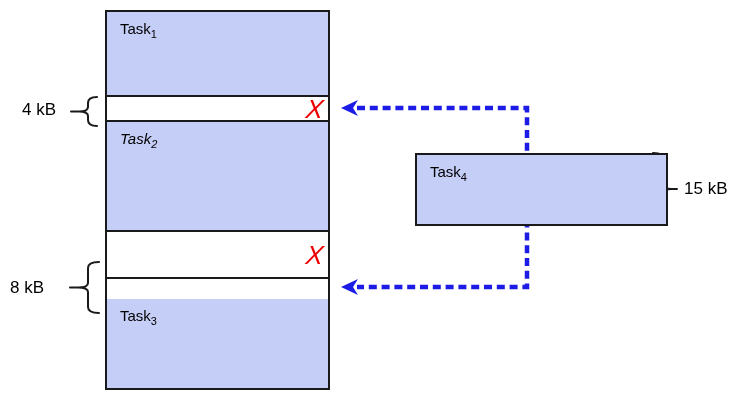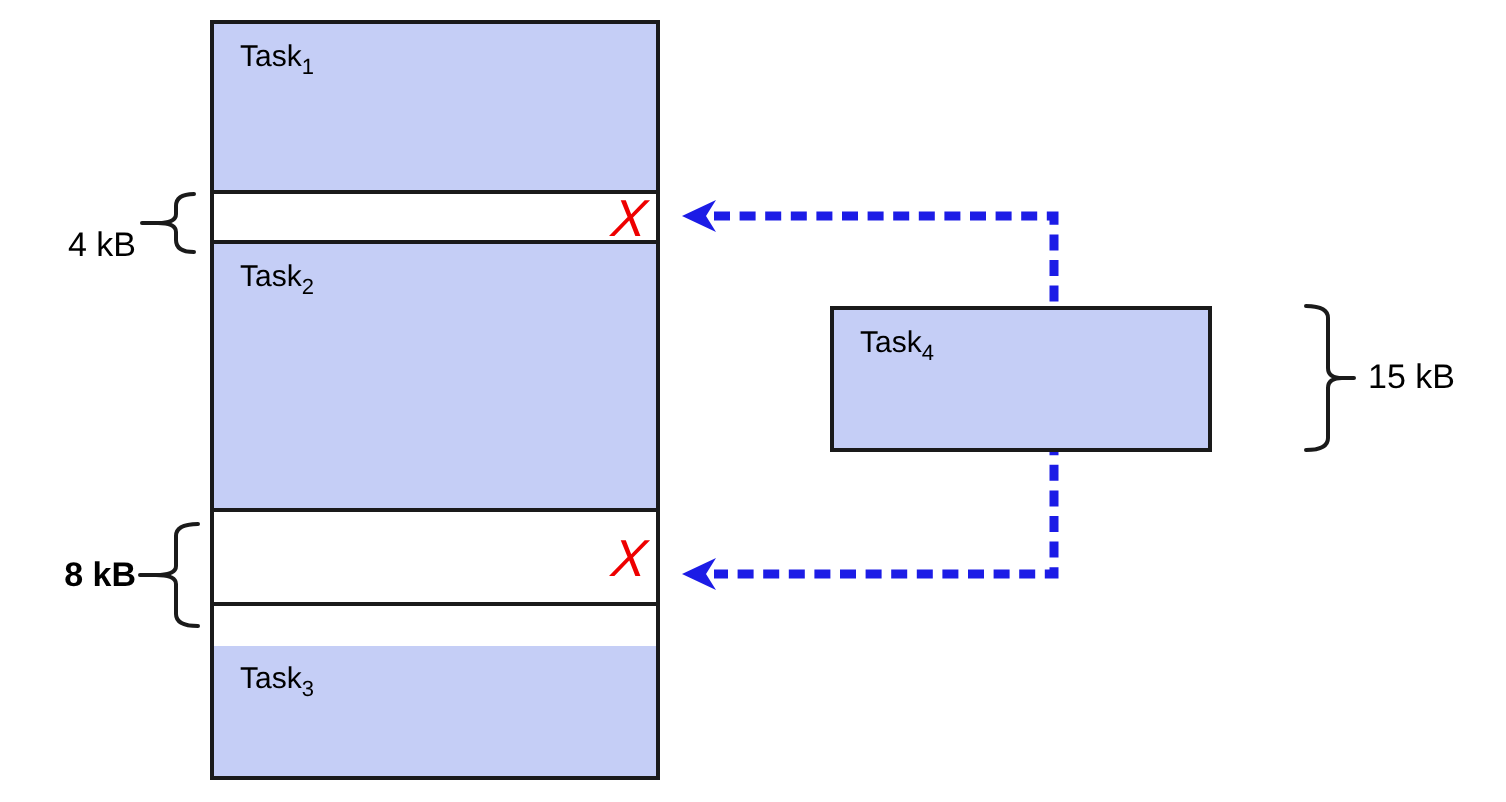--- a/index.html
+++ b/index.html
@@ -20,30 +20,30 @@
   .task-label{
     position:absolute;left:13px;top:9px;font-size:15px;line-height:1;white-space:nowrap;
   }
   .task-label sub{font-size:11px;line-height:0;}
   .xmark{
     color:var(--reject-red,#ee0000);font-size:26px;line-height:1;
     font-style:italic;transform:skewX(-6deg);font-weight:400;
   }
   
   .task4box{
-    position:absolute;left:415px;top:153px;width:191px;height:73px;
+    position:absolute;left:415px;top:153px;width:253px;height:73px;
     background:var(--block-fill,#c5cef6);border:2px solid var(--block-border,#1a1a1a);
     box-sizing:border-box;z-index:3;
   }
   
   .side-label{
     position:absolute;font-size:17px;line-height:22px;white-space:nowrap;z-index:4;
   }
-  #lbl-4kb{left:10px;top:112px;width:58px;text-align:right;}
-  #lbl-8kb{left:10px;top:277px;width:58px;text-align:right;font-weight:bold;}
+  #lbl-4kb{left:10px;top:99px;width:58px;text-align:center;}
+  #lbl-8kb{left:10px;top:277px;width:58px;}
   #lbl-12kb{left:684px;top:178px;}
   
   .overlay{position:absolute;left:0;top:0;z-index:2;}
   .dash{
     stroke:var(--arrow-blue,#1c1ce6);stroke-width:4.5;fill:none;
     stroke-dasharray:8 4.8;stroke-linecap:butt;
   }
   .ahead{fill:var(--arrow-blue,#1c1ce6);stroke:none;}
   .brace{stroke:var(--block-border,#1a1a1a);stroke-width:2;fill:none;stroke-linecap:round;}
 </style>
@@ -52,21 +52,21 @@
 
 <div class="canvas">
 
   <div class="column">
     <div class="block task bb" style="height:85px;">
       <span class="task-label"><span>Task</span><sub>1</sub></span>
     </div>
     <div class="block gap bb" style="height:25px;">
       <span class="xmark">X</span>
     </div>
-    <div class="block task bb" style="height:134px;">
+    <div class="block task bb" style="height:110px;font-style:italic;">
       <span class="task-label"><span>Task</span><sub>2</sub></span>
     </div>
     <div class="block gap bb" style="height:47px;">
       <span class="xmark">X</span>
     </div>
     <div class="block task" style="flex:1;margin-top:20px;">
       <span class="task-label"><span>Task</span><sub>3</sub></span>
     </div>
   </div>
 

